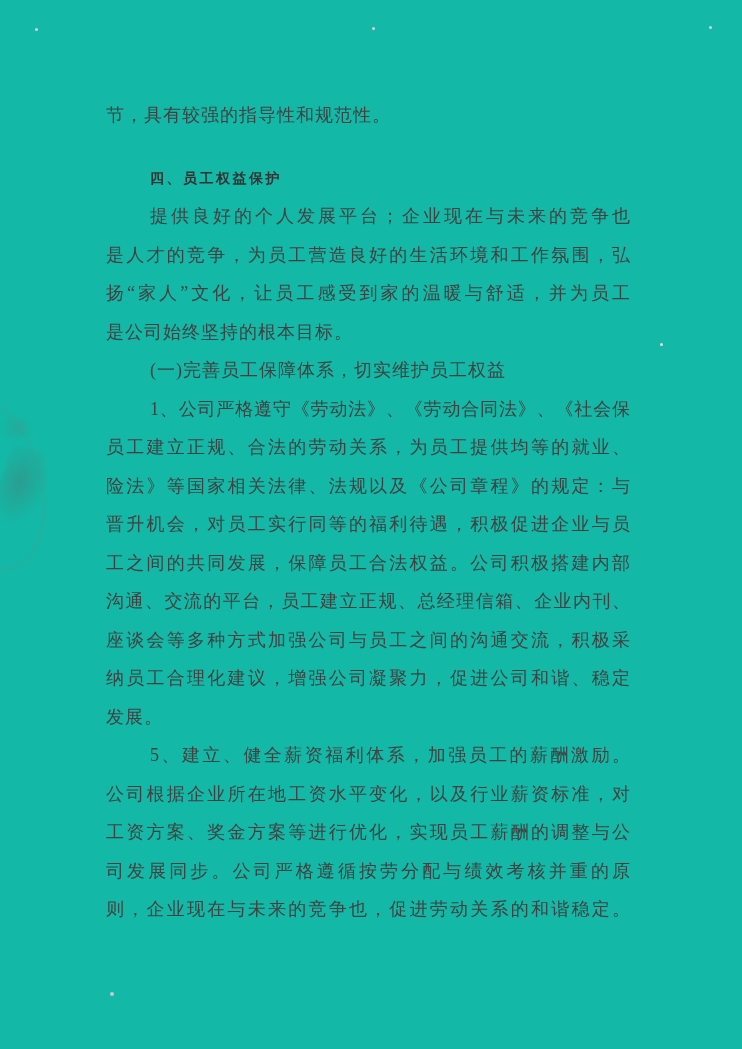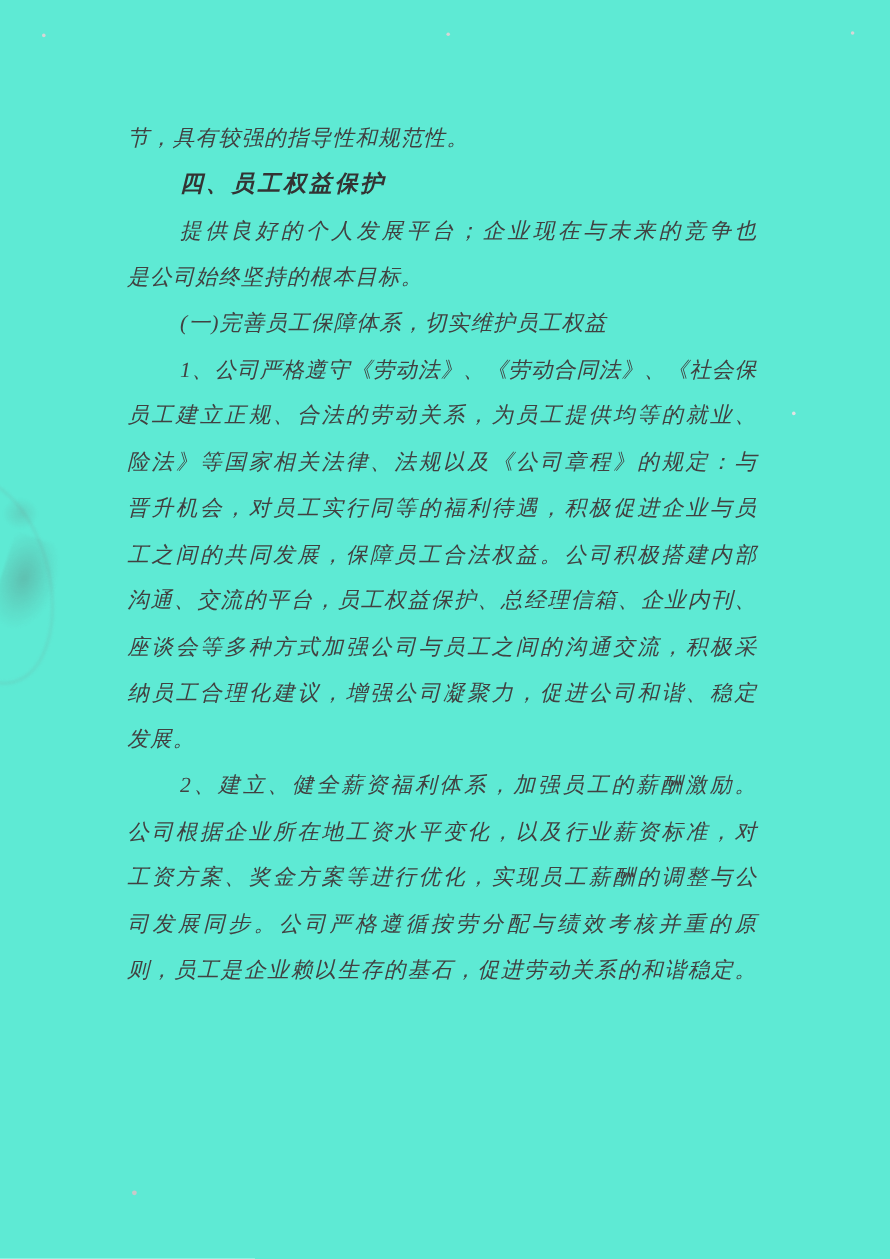--- a/index.html
+++ b/index.html
@@ -10,22 +10,21 @@
     width: 742px;
     height: 1049px;
     position: relative;
     background: #fdfdfc;
     overflow: hidden;
     font-family: "Liberation Serif", "DejaVu Serif", serif;
   }
   .scan-page {
     position: absolute;
     inset: 0;
-    background: #5eead4;
-    font-style: italic;
+    background: #14b8a6;
   }
   .doc-text {
     position: absolute;
     left: 106px;
     top: 96px;
     width: 524px;
     color: #414141;
     font-size: 18px;
     line-height: 38.5px;
   }
@@ -40,23 +39,24 @@
     text-align: justify;
     text-align-last: justify;
     -moz-text-align-last: justify;
     text-justify: inter-character;
     letter-spacing: 0;
   }
   .line.indent { padding-left: 44px; }
   .line.bold {
     font-family: "Liberation Sans", "DejaVu Sans", sans-serif;
     font-weight: 700;
-    font-size: 19px;
+    font-size: 14px;
     letter-spacing: 2.5px;
     color: #333333;
+    margin-top: 24px;
   }
   
   .stamp-edge {
     position: absolute;
     left: -62px;
     top: 396px;
     width: 100px;
     height: 172px;
     border: 2px solid rgba(125,125,125,0.16);
     border-radius: 50%;
@@ -108,37 +108,39 @@
 
   <div class="doc-text">
       <div class="block">
         <div class="line">节，具有较强的指导性和规范性。</div>
       </div>
       <div class="block">
         <div class="line indent bold">四、员工权益保护</div>
       </div>
       <div class="block">
         <div class="line indent justify">提供良好的个人发展平台；企业现在与未来的竞争也</div>
+        <div class="line justify">是人才的竞争，为员工营造良好的生活环境和工作氛围，弘</div>
+        <div class="line justify">扬“家人”文化，让员工感受到家的温暖与舒适，并为员工</div>
         <div class="line">是公司始终坚持的根本目标。</div>
       </div>
       <div class="block">
         <div class="line indent">(一)完善员工保障体系，切实维护员工权益</div>
       </div>
       <div class="block">
         <div class="line indent justify">1、公司严格遵守《劳动法》、《劳动合同法》、《社会保</div>
         <div class="line justify">员工建立正规、合法的劳动关系，为员工提供均等的就业、</div>
         <div class="line justify">险法》等国家相关法律、法规以及《公司章程》的规定：与</div>
         <div class="line justify">晋升机会，对员工实行同等的福利待遇，积极促进企业与员</div>
         <div class="line justify">工之间的共同发展，保障员工合法权益。公司积极搭建内部</div>
-        <div class="line justify">沟通、交流的平台，员工权益保护、总经理信箱、企业内刊、</div>
+        <div class="line justify">沟通、交流的平台，员工建立正规、总经理信箱、企业内刊、</div>
         <div class="line justify">座谈会等多种方式加强公司与员工之间的沟通交流，积极采</div>
         <div class="line justify">纳员工合理化建议，增强公司凝聚力，促进公司和谐、稳定</div>
         <div class="line">发展。</div>
       </div>
       <div class="block">
-        <div class="line indent justify">2、建立、健全薪资福利体系，加强员工的薪酬激励。</div>
+        <div class="line indent justify">5、建立、健全薪资福利体系，加强员工的薪酬激励。</div>
         <div class="line justify">公司根据企业所在地工资水平变化，以及行业薪资标准，对</div>
         <div class="line justify">工资方案、奖金方案等进行优化，实现员工薪酬的调整与公</div>
         <div class="line justify">司发展同步。公司严格遵循按劳分配与绩效考核并重的原</div>
-        <div class="line justify">则，员工是企业赖以生存的基石，促进劳动关系的和谐稳定。</div>
+        <div class="line justify">则，企业现在与未来的竞争也，促进劳动关系的和谐稳定。</div>
       </div>
     </div>
 </div>
 
 </body></html>

